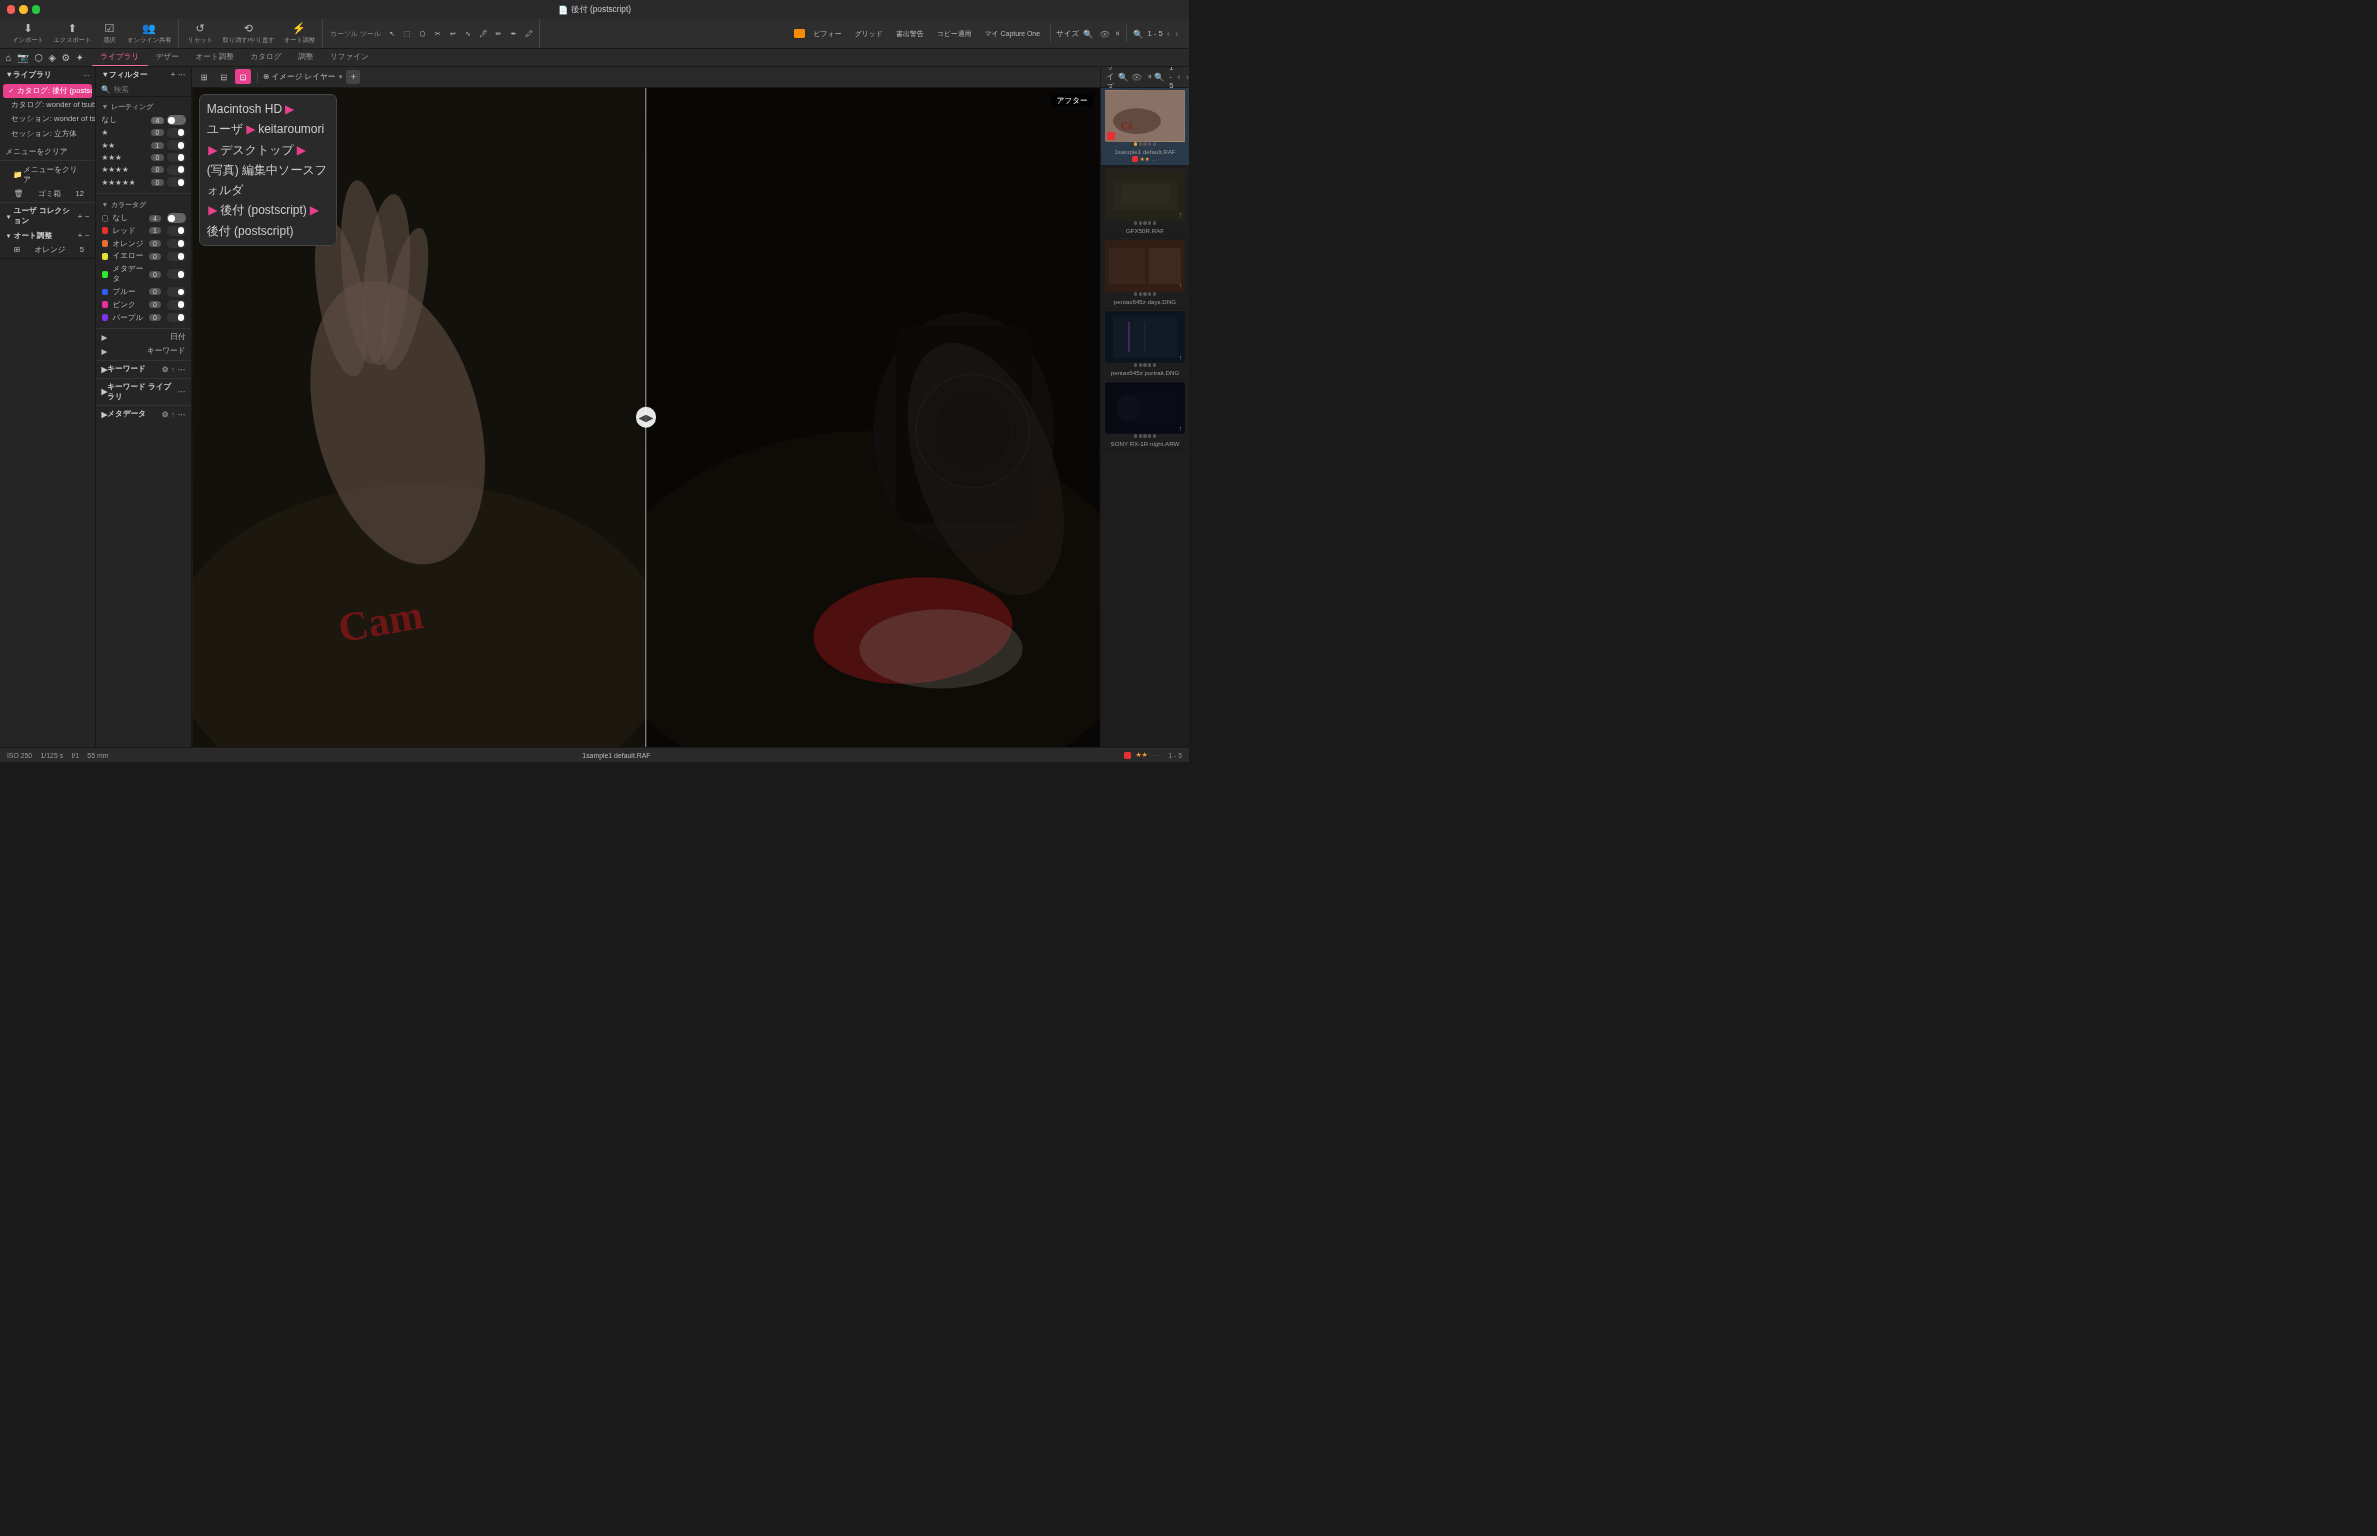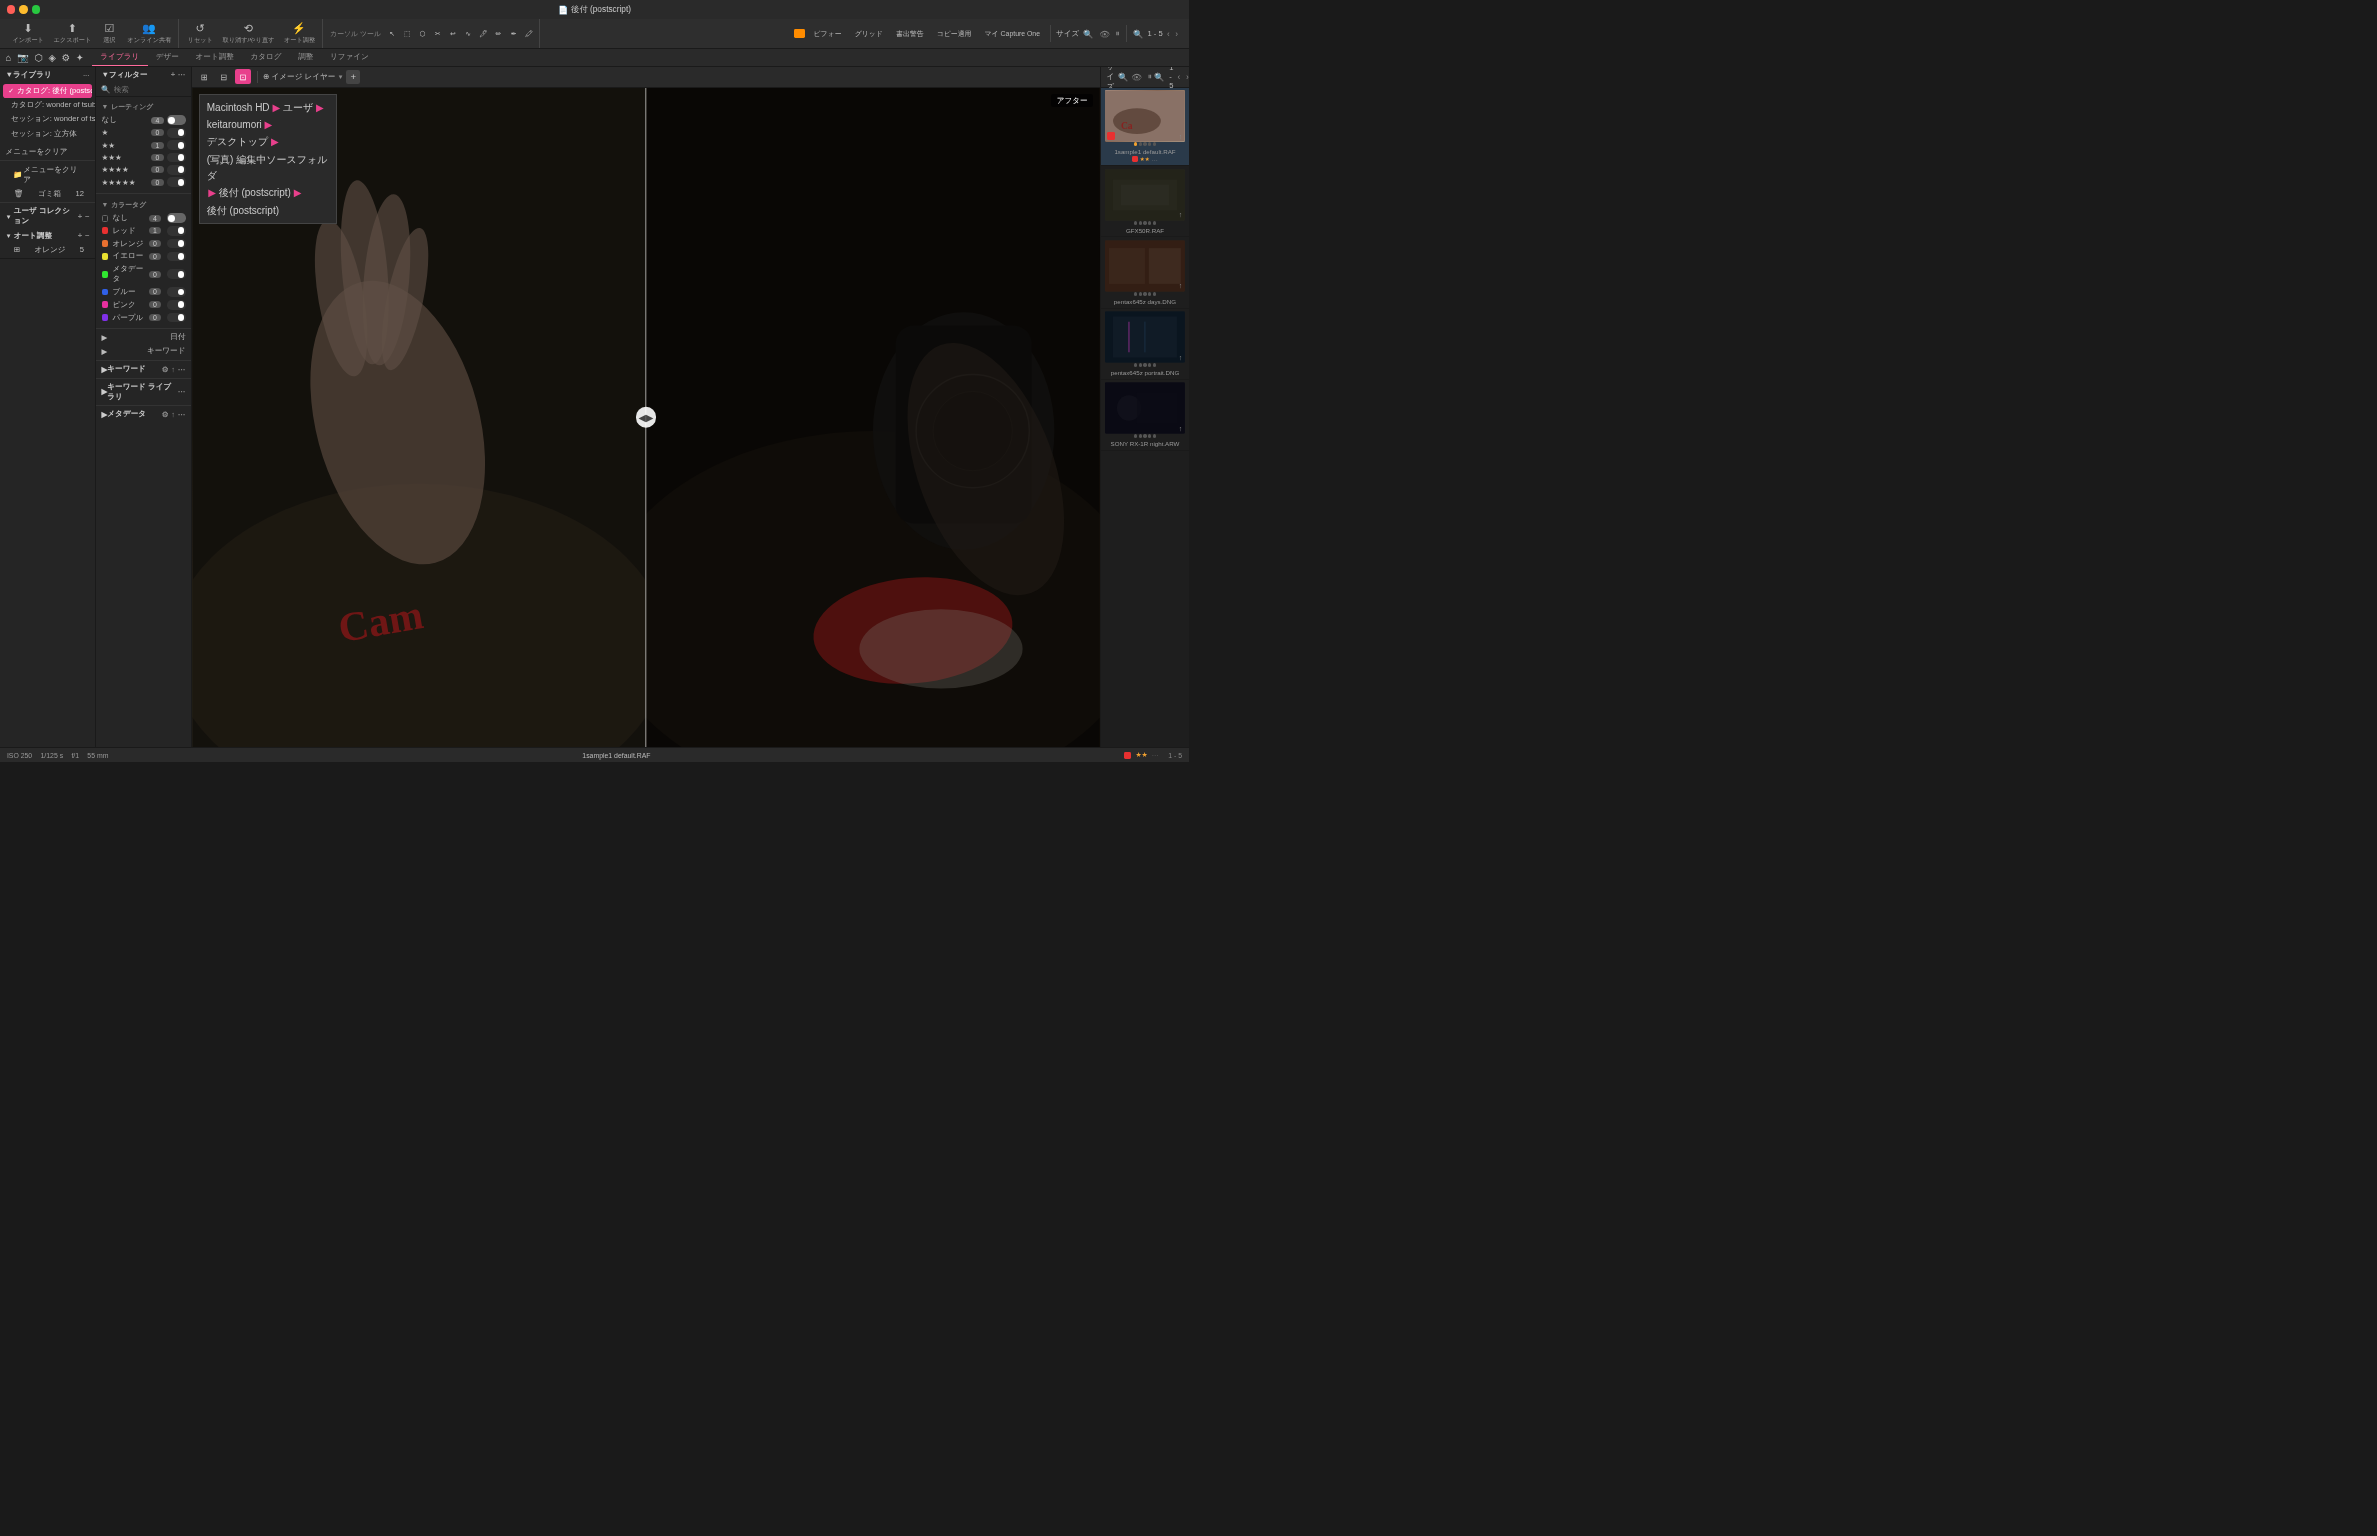--- a/index.html
+++ b/index.html
@@ -382,23 +382,23 @@
       z-index: 21;
     }
 
     
     .breadcrumb-tooltip {
       position: absolute;
       top: 6.9px;
       left: 6.9px;
       background: #2a2a2a;
       border: 0.7px solid #444;
-      border-radius: 0;
+      border-radius: 6px;
       padding: 4.1px 6.9px;
-      font-size: 10px;
+      font-size: 12px;
       color: #ccc;
       z-index: 30;
       max-width: 138px;
     }
     .breadcrumb-tooltip .bc-row {
       display: flex;
       flex-wrap: wrap;
       gap: 1.4px;
       line-height: 1.6;
     }

